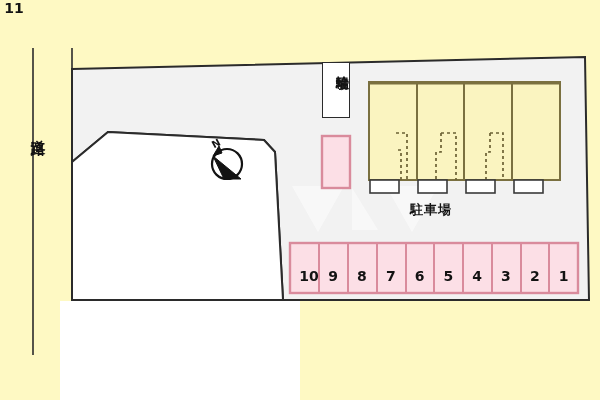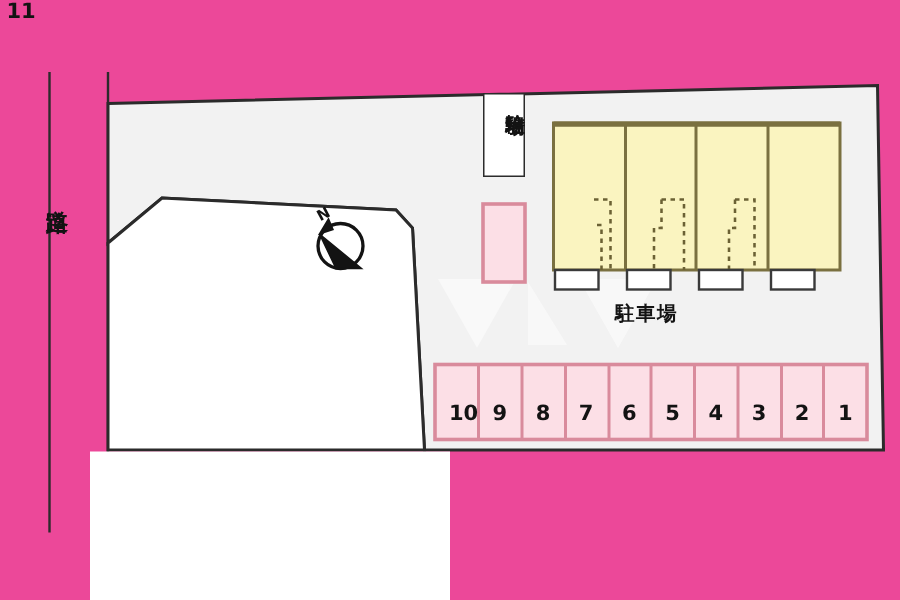--- a/index.html
+++ b/index.html
@@ -4,21 +4,21 @@
 <style>
   html, body {
     margin: 0;
     padding: 0;
     background: #ffffff;
   }
   #stage {
     position: relative;
     width: 600px;
     height: 400px;
-    background: #ec4899;
+    background: #fef9c3;
     overflow: hidden;
     font-family: "DejaVu Sans", "Liberation Sans", sans-serif;
   }
   #plan {
     position: absolute;
     inset: 0;
     width: 600px;
     height: 400px;
   }
   .lbl {

